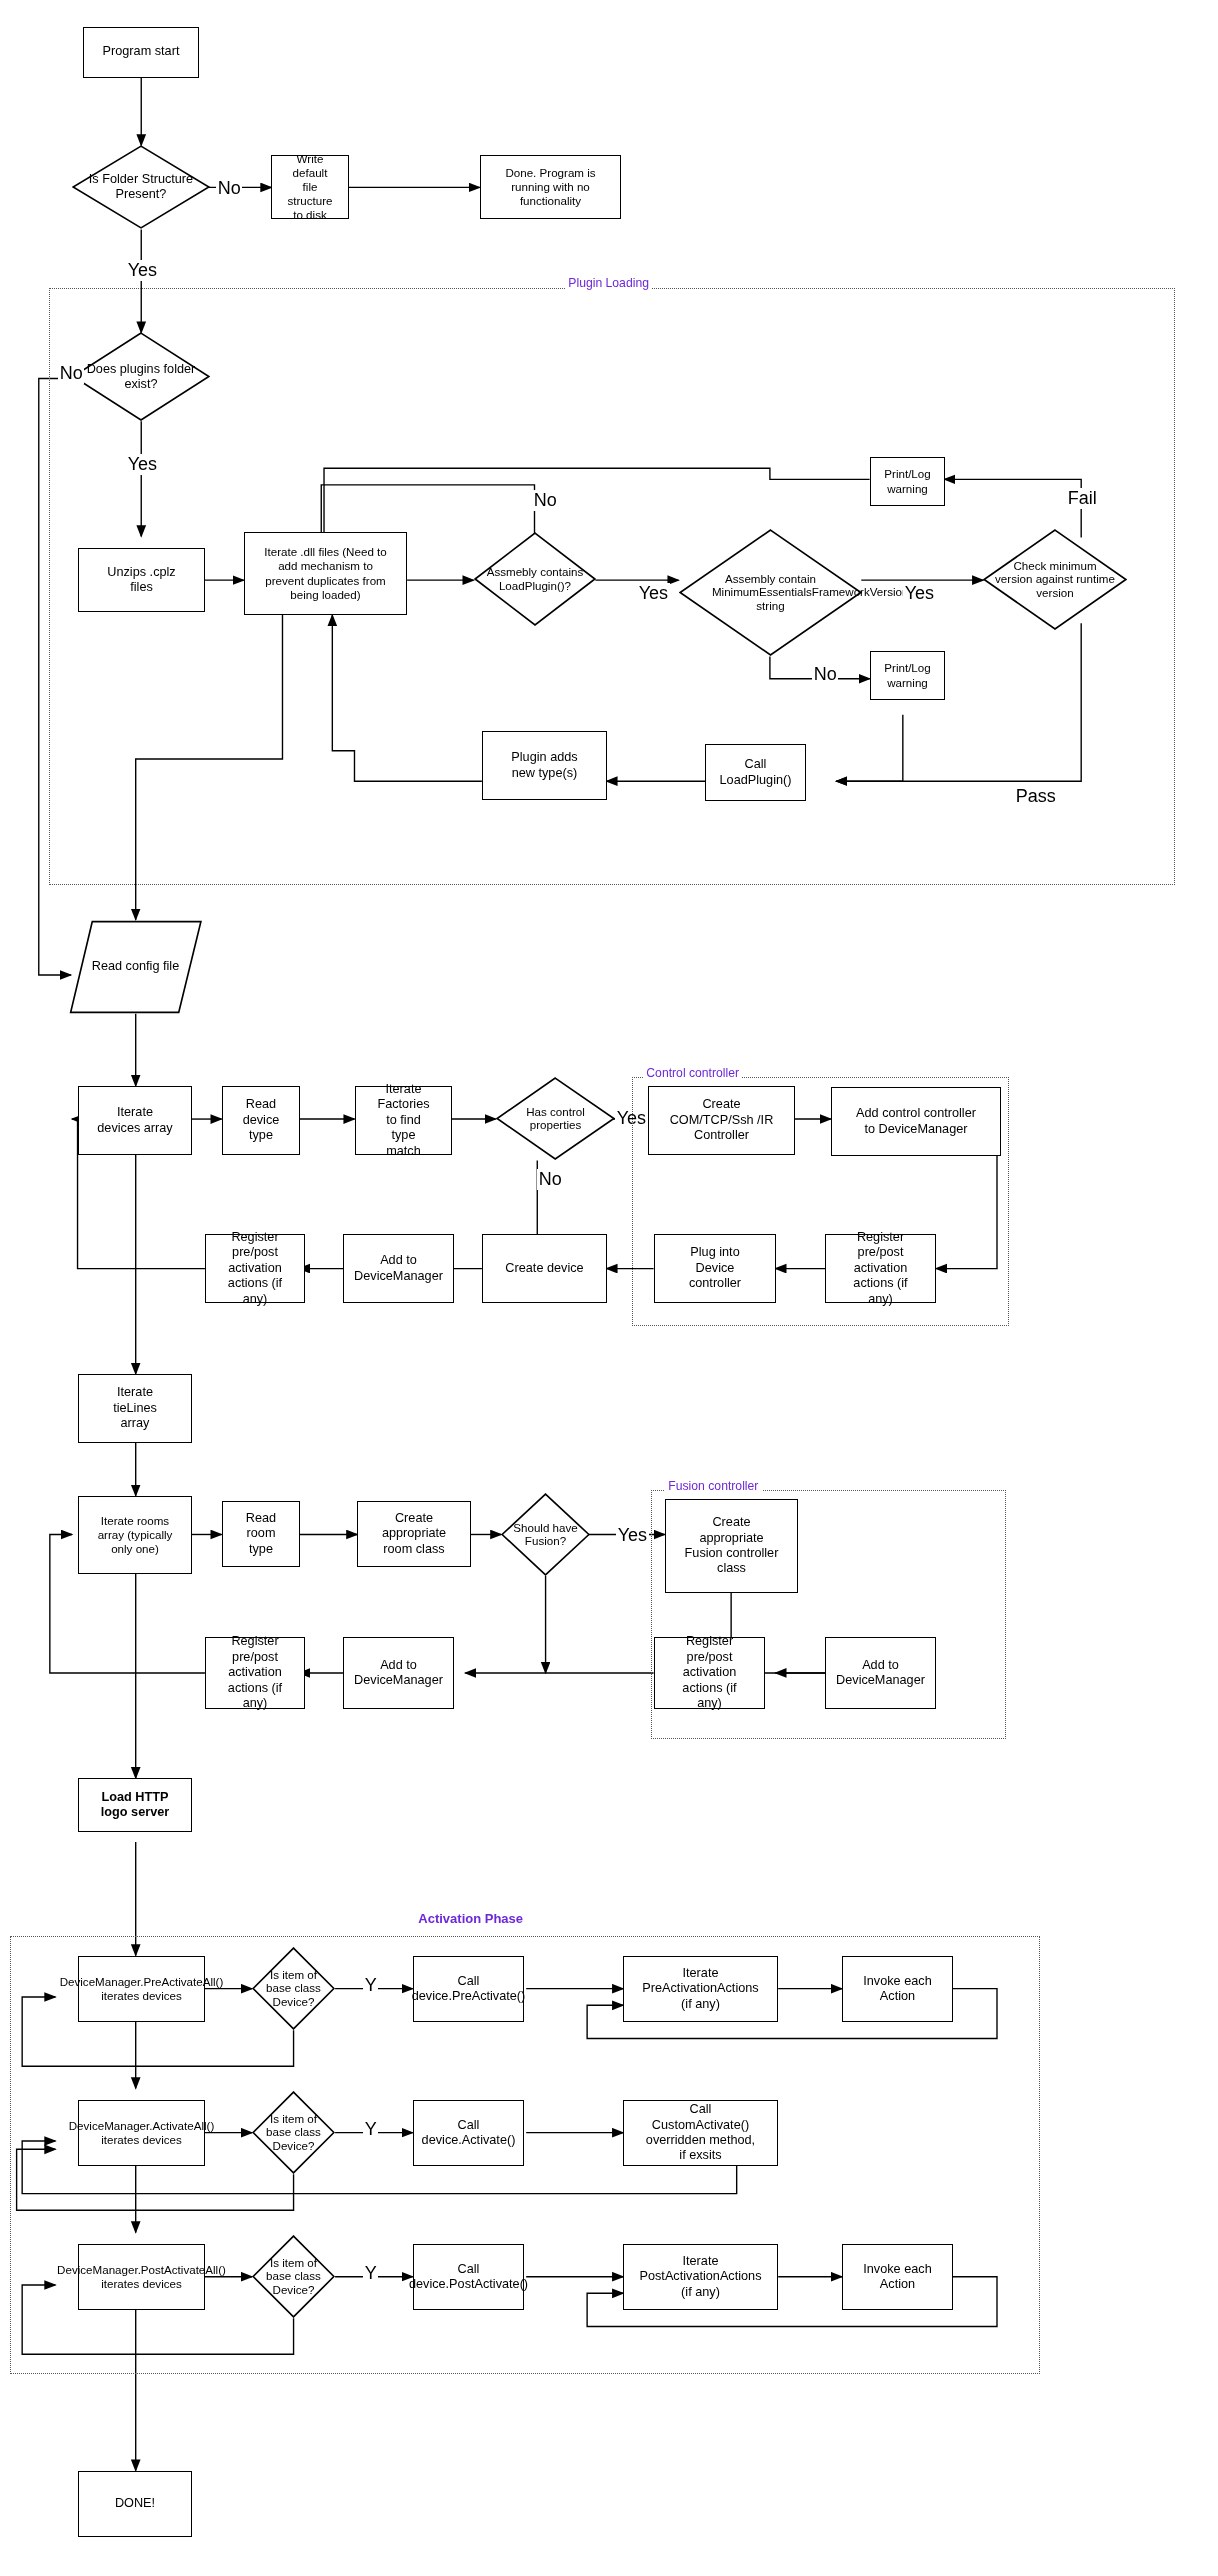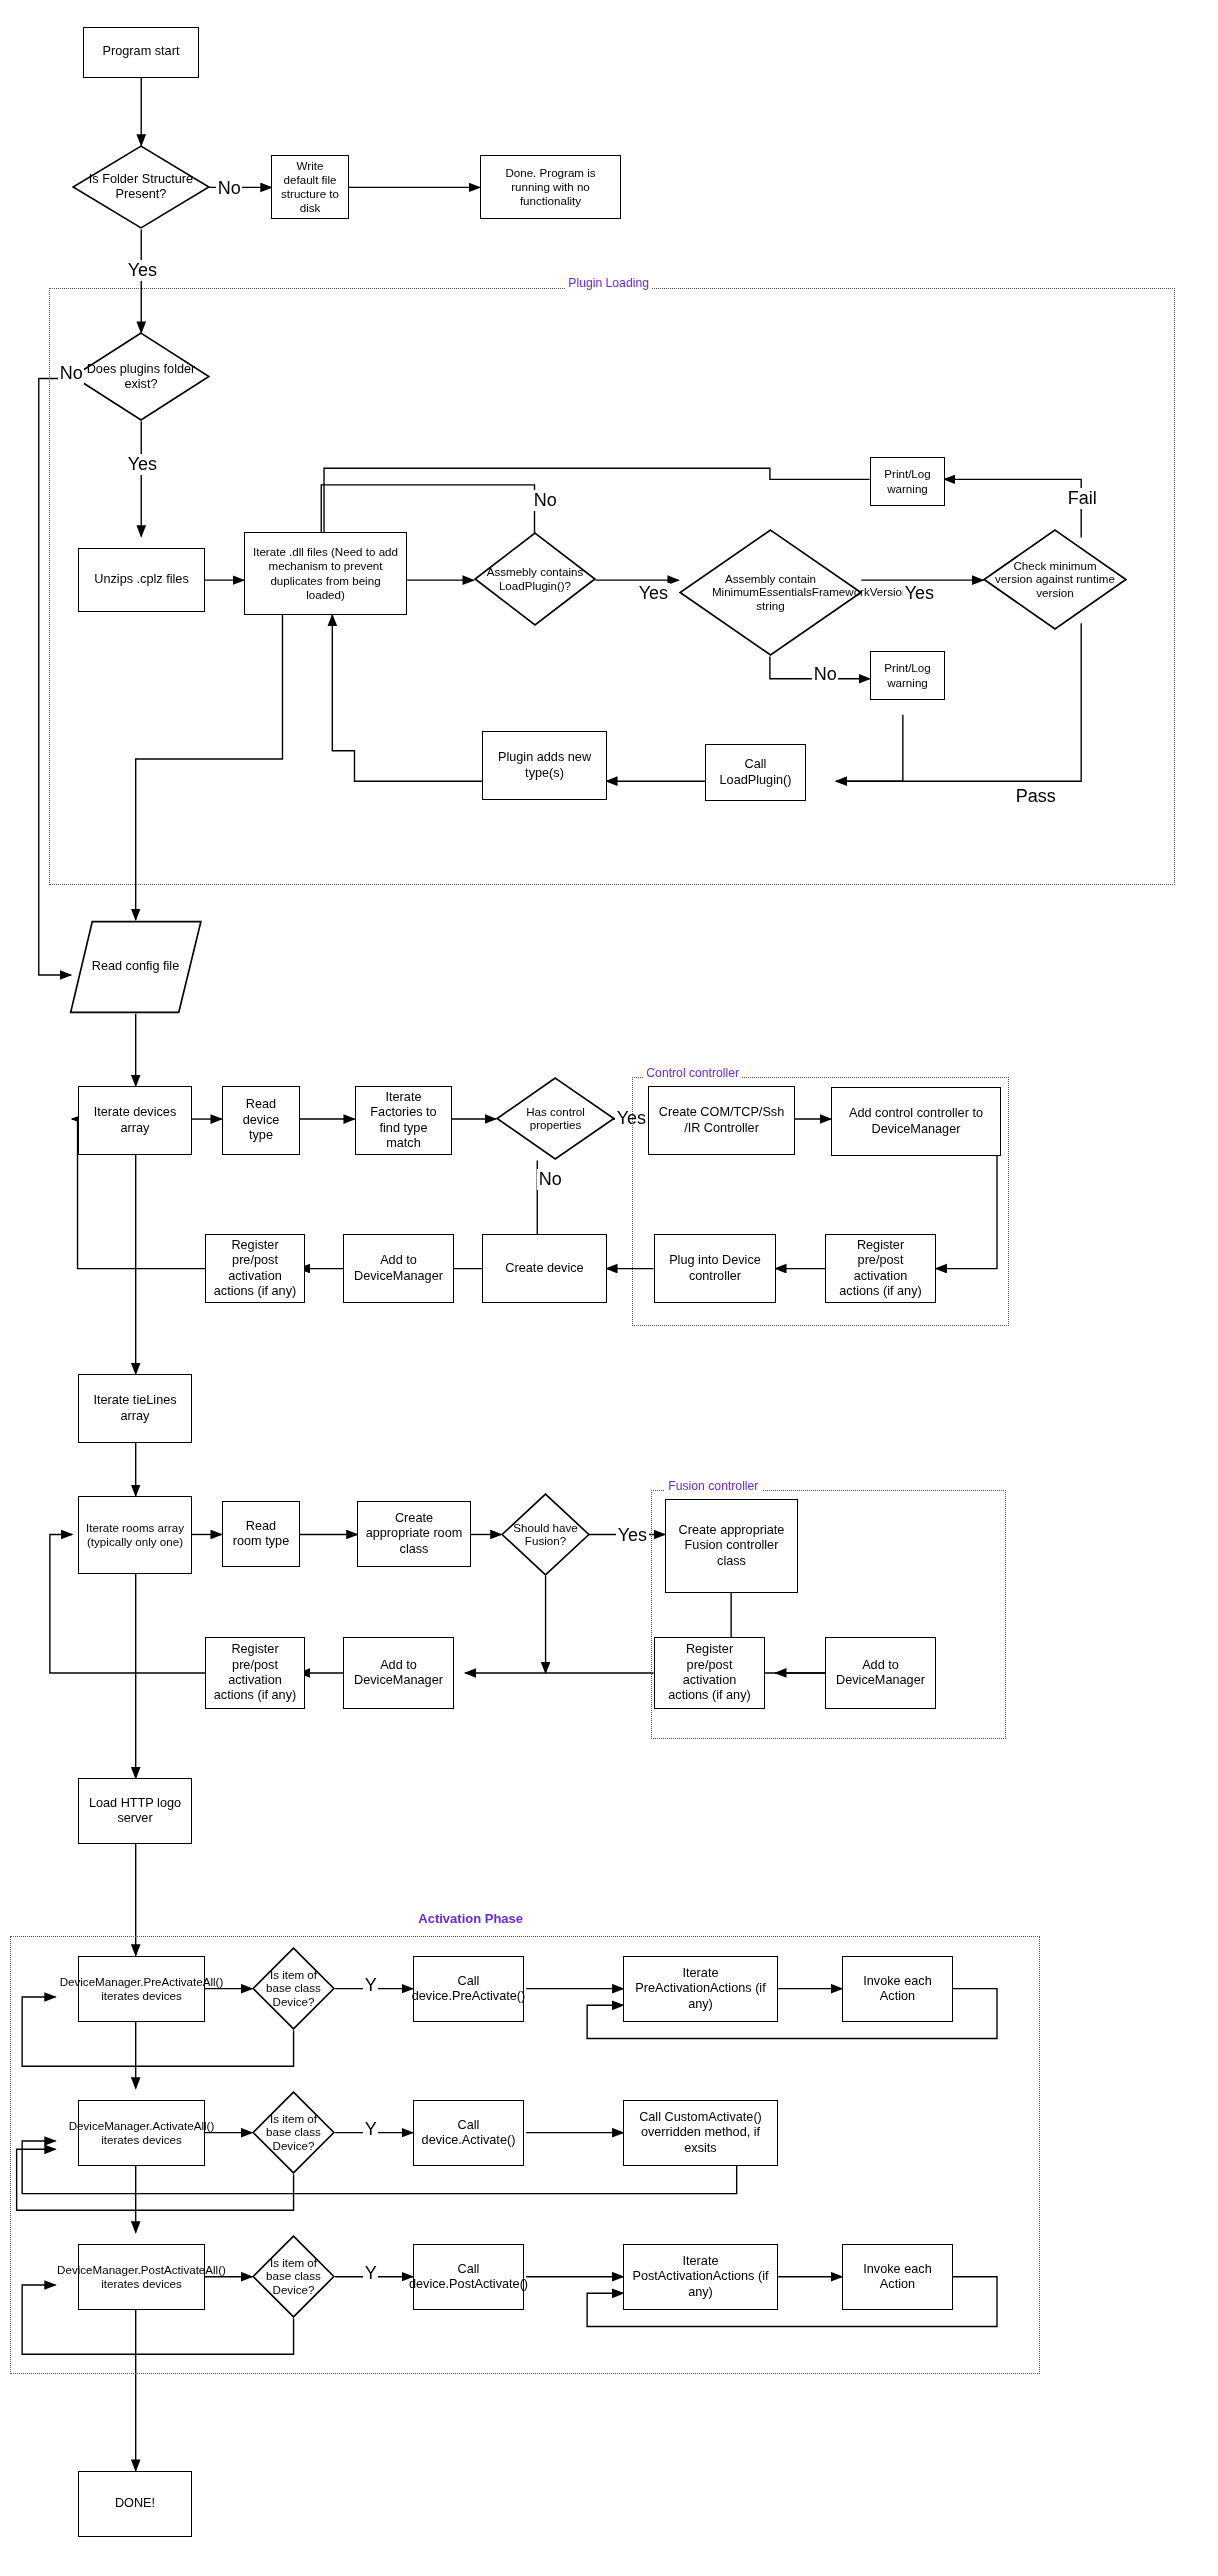--- a/index.html
+++ b/index.html
@@ -1,20 +1,20 @@
 <!DOCTYPE html>
 <html style="font-size:8.9px"><head>
 <meta charset="utf-8">
 <style>
   html,body{margin:0;padding:0;background:#ffffff;}
   body{font-family:"Liberation Sans", sans-serif;}
   #canvas{position:relative;width:1218px;height:2576px;background:#fff;overflow:hidden;}
   .node{position:absolute;box-sizing:border-box;border:1.1px solid #000;background:#fff;
         display:flex;align-items:center;justify-content:center;text-align:center;
-        font-size:12.7px;line-height:1.22;color:#000;padding:7px;}
+        font-size:12.7px;line-height:1.22;color:#000;padding:18px;}
   .diamond{position:absolute;box-sizing:border-box;background:transparent;border:none;}
   .diamond .dshape{position:absolute;left:0;top:0;width:100%;height:100%;}
   .diamond .dlabel{position:absolute;left:8%;top:50%;transform:translateY(-50%);
         width:84%;text-align:center;font-size:12.7px;line-height:1.2;color:#000;}
   .para{position:absolute;box-sizing:border-box;}
   .para .pshape{position:absolute;left:0;top:0;width:100%;height:100%;}
   .para .plabel{position:absolute;left:12%;top:50%;transform:translateY(-50%);width:76%;
         text-align:center;font-size:12.7px;line-height:1.2;color:#000;}
   .group{position:absolute;box-sizing:border-box;border:1.1px dotted #555;background:transparent;}
   .grouplabel{position:absolute;font-size:12.2px;color:#6d28d9;background:#fff;padding:0 3.3px;}
@@ -329,21 +329,21 @@
   <div class="node" style="left:654px;top:1637px;width:111px;height:72px;">
     <span>Register pre/post activation actions (if any)</span>
   </div>
   <div class="node" style="left:343px;top:1637px;width:111px;height:72px;">
     <span>Add to DeviceManager</span>
   </div>
   <div class="node" style="left:205px;top:1637px;width:100px;height:72px;">
     <span>Register pre/post activation actions (if any)</span>
   </div>
 
-  <div class="node" style="left:78px;top:1778px;width:114px;height:66px;">
+  <div class="node" style="left:78px;top:1778px;width:114px;height:54px;font-weight:bold;">
     <span>Load HTTP logo server</span>
   </div>
 
   <div class="group" style="left:10px;top:1936px;width:1030px;height:438px;"></div>
   <div class="grouplabel big" style="left:415px;top:1911px;">Activation Phase</div>
 
   <div class="node" style="left:78px;top:1956px;width:127px;height:66px;font-size:11.6px;">
     <span>DeviceManager.PreActivateAll() iterates devices</span>
   </div>
   <div class="diamond" style="left:252px;top:1947px;width:83px;height:83px;">

